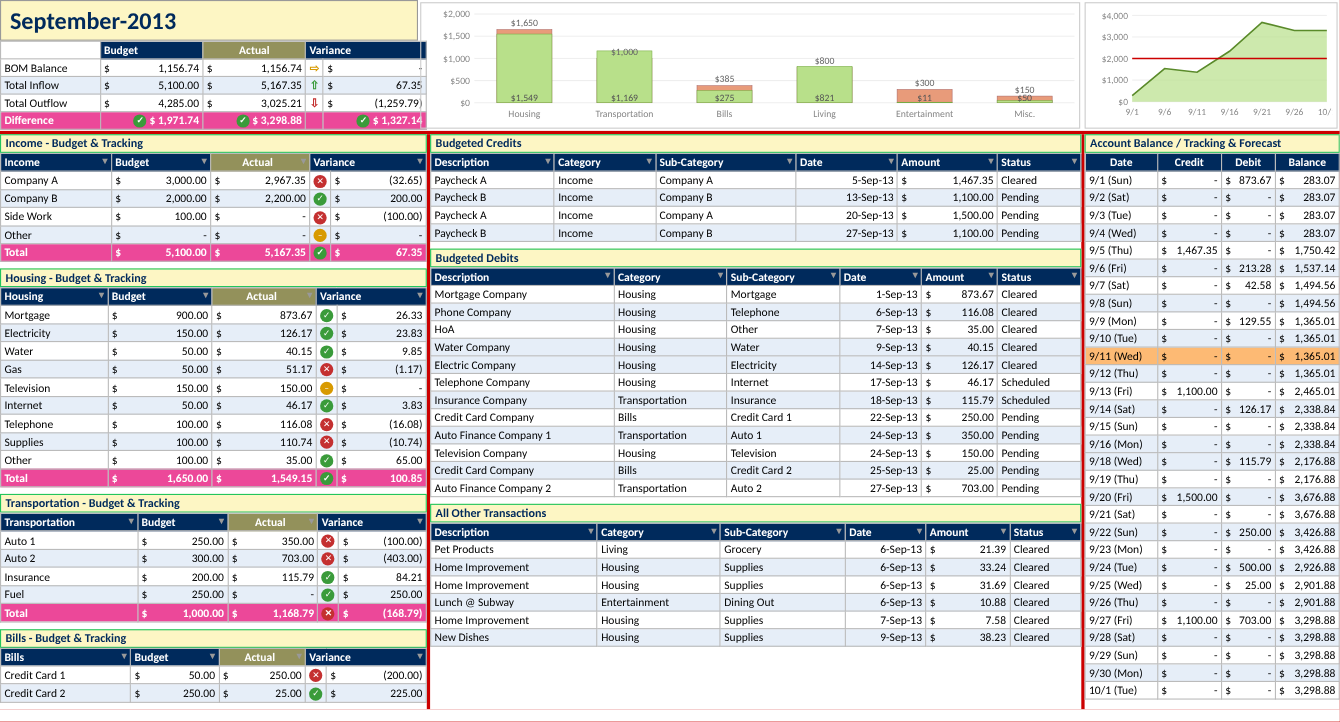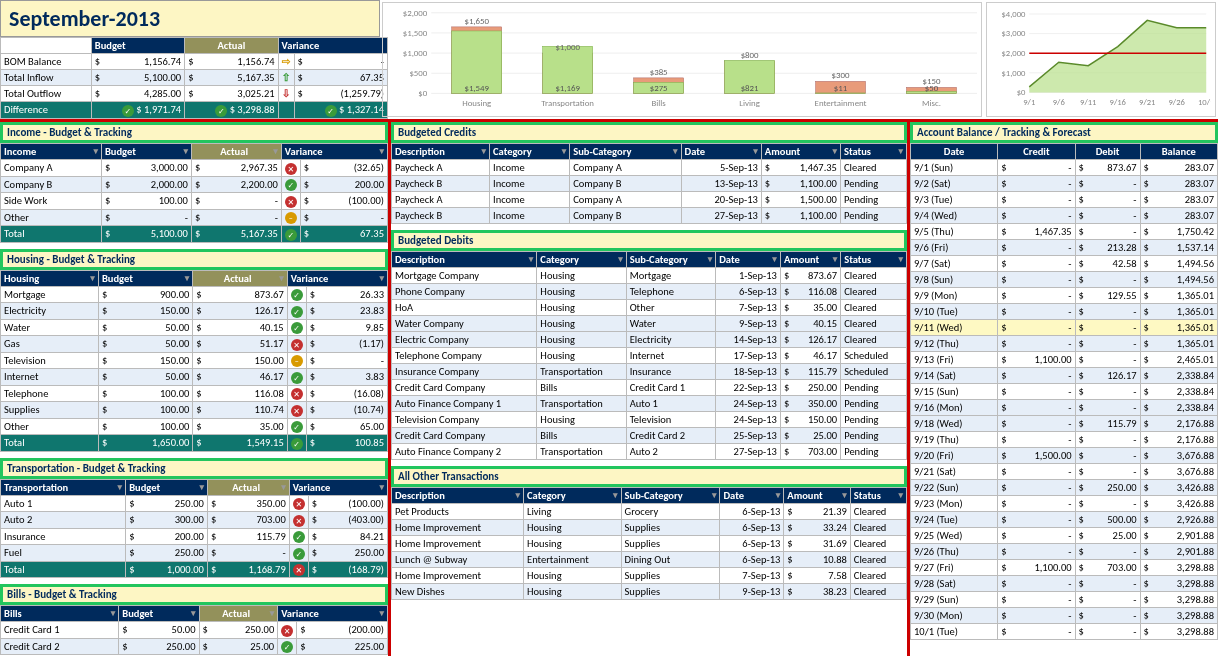--- a/index.html
+++ b/index.html
@@ -5,45 +5,45 @@
   * { box-sizing: border-box; }
   body { margin:0; font-family: Calibri, Arial, sans-serif; font-size:11px; background:#fff; color:#000; width:1218px; }
   .top-row { display:flex; border-bottom:3px solid #c00; }
   .title-box { width:380px; }
   .title { background:#fdf6c4; color:#002a5c; font-size:22px; font-weight:bold; padding:4px 8px; border:1px solid #999; }
   .summary { width:388px; }
   .summary table { width:100%; border-collapse:collapse; }
   .summary th, .summary td { padding:1px 4px; border:1px solid #bbb; font-size:11px; }
   .hdr-dark { background:#002a5c; color:#fff; font-weight:bold; text-align:left; }
   .hdr-olive { background:#93915b; color:#fff; font-weight:bold; text-align:center; }
-  .hdr-yellow { background:#fdf6c4; color:#002a5c; font-weight:bold; padding:1px 4px; border:3px solid #22c55e; }
+  .hdr-yellow { background:#fdf6c4; color:#002a5c; font-weight:bold; padding:1px 4px; border:1px solid #22c55e; }
   .cur { text-align:right; white-space:nowrap; }
   .lbl { text-align:left; }
   .row-alt { background:#e6eef8; }
-  .row-diff { background:#0f766e; color:#fff; font-weight:normal;padding-left:40px; }
+  .row-diff { background:#ec4899; color:#fff; font-weight:bold;padding-left:40px; }
   .ico { display:inline-block; width:12px; height:12px; border-radius:50%; text-align:center; line-height:12px; font-size:8px; color:#fff; vertical-align:middle; }
   .ico-ok { background:#3a9b3a; }
   .ico-bad { background:#c43030; }
   .ico-warn { background:#d89a00; }
   .arrow-up { color:#3a9b3a; font-weight:bold; }
   .arrow-dn { color:#c43030; font-weight:bold; }
   .arrow-rt { color:#d89a00; font-weight:bold; }
   .chart-zone { flex:1; display:flex; gap:4px; padding:2px; }
   .chart-box { flex:1; border:1px solid #ccc; padding:4px; position:relative; }
   svg text { font-family: Calibri, Arial, sans-serif; }
   .main { display:flex; gap:3px; background:#c00; padding-top:0; }
   .col { background:#fff; }
   .col-left { width:388px; }
   .col-mid { flex:1; }
-  .col-right { width:308px; }
+  .col-right { width:232px; }
   .panel { margin-bottom:6px; }
   .tbl { width:100%; border-collapse:collapse; }
   .tbl th, .tbl td { padding:1px 3px; border:1px solid #bbb; font-size:10.5px; }
   .drop { float:right; color:#999; font-size:9px; }
-  .hl { background:#fef9c3; }
+  .hl { background:#fdba74; }
   .acct-hdr { background:#002a5c; color:#fff; font-weight:bold; font-size:10.5px; padding:1px 3px; border:1px solid #bbb; }
   .small { font-size:10.5px; }
   .currency-cell { display:flex; justify-content:space-between; }
 </style>
 </head>
 <body>
 
 <div class="top-row">
   <div class="title-box">
     <div class="title">September-2013</div>

